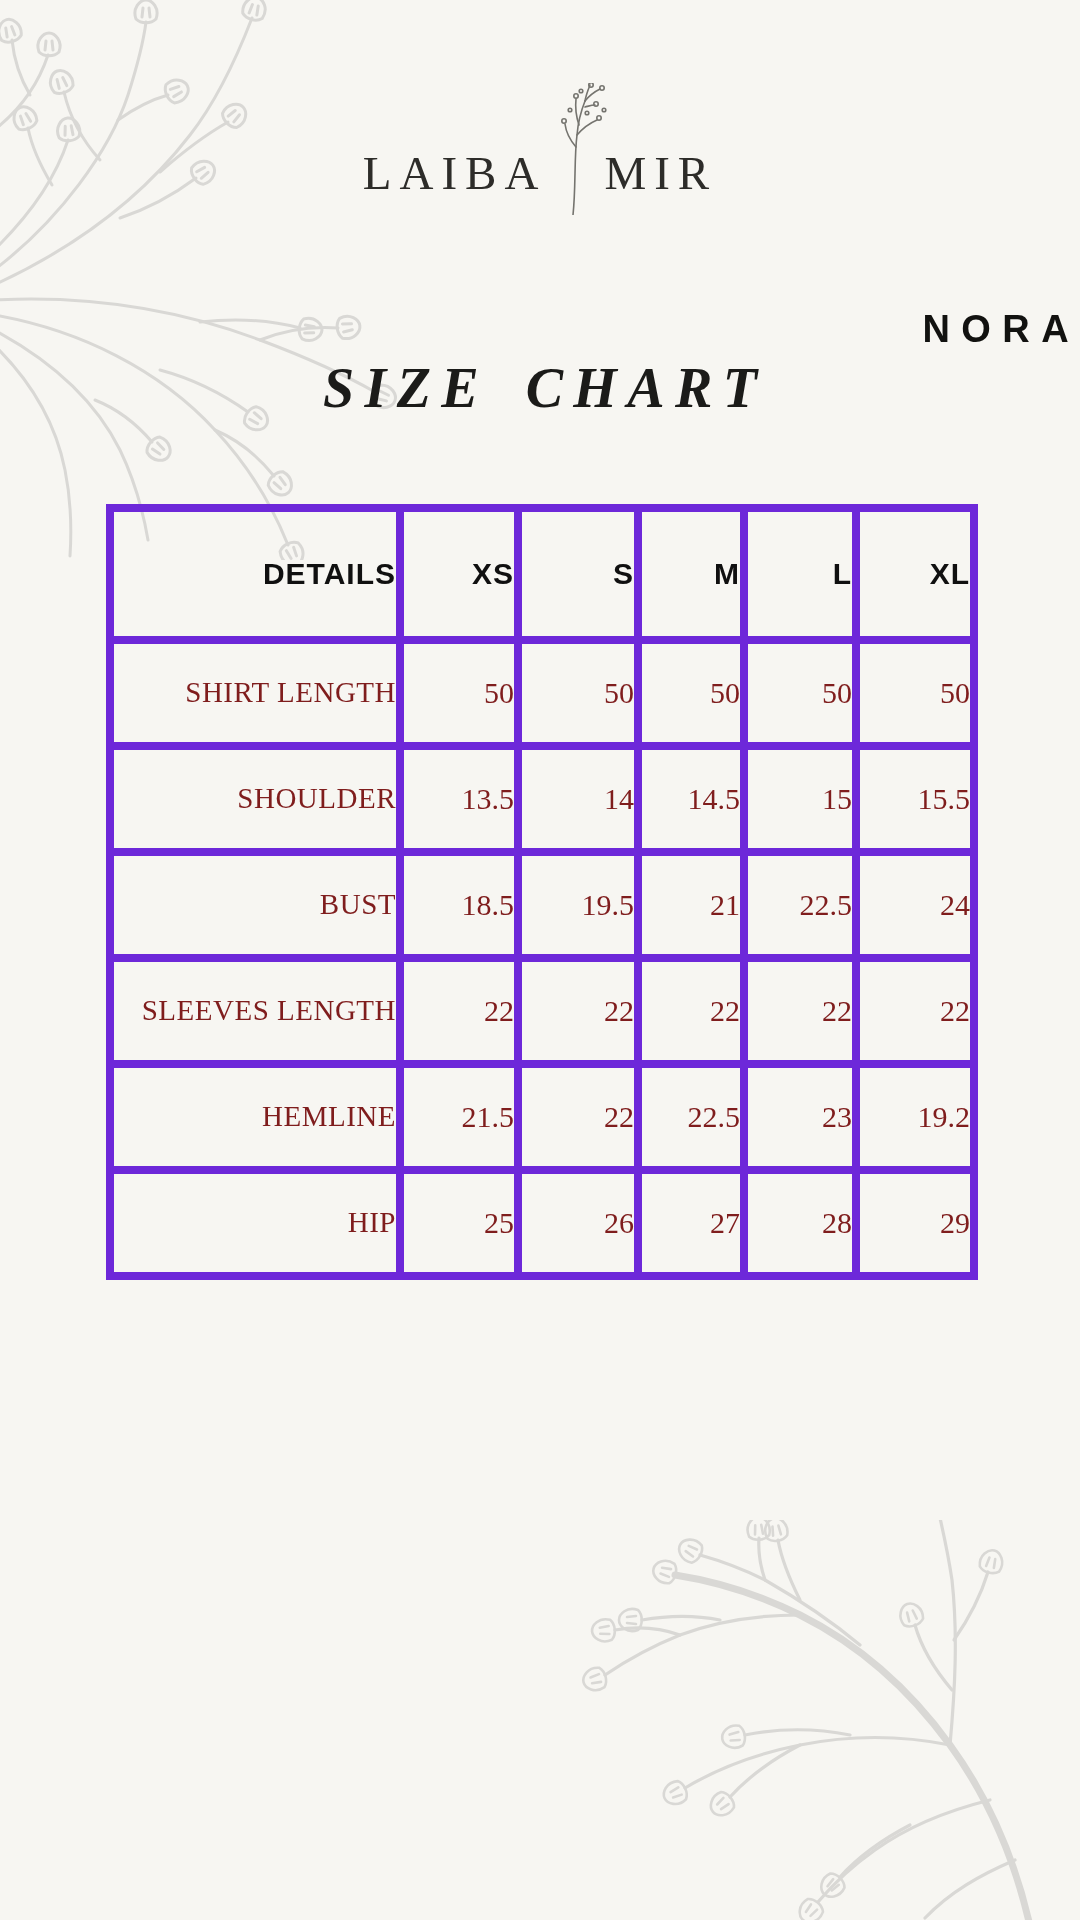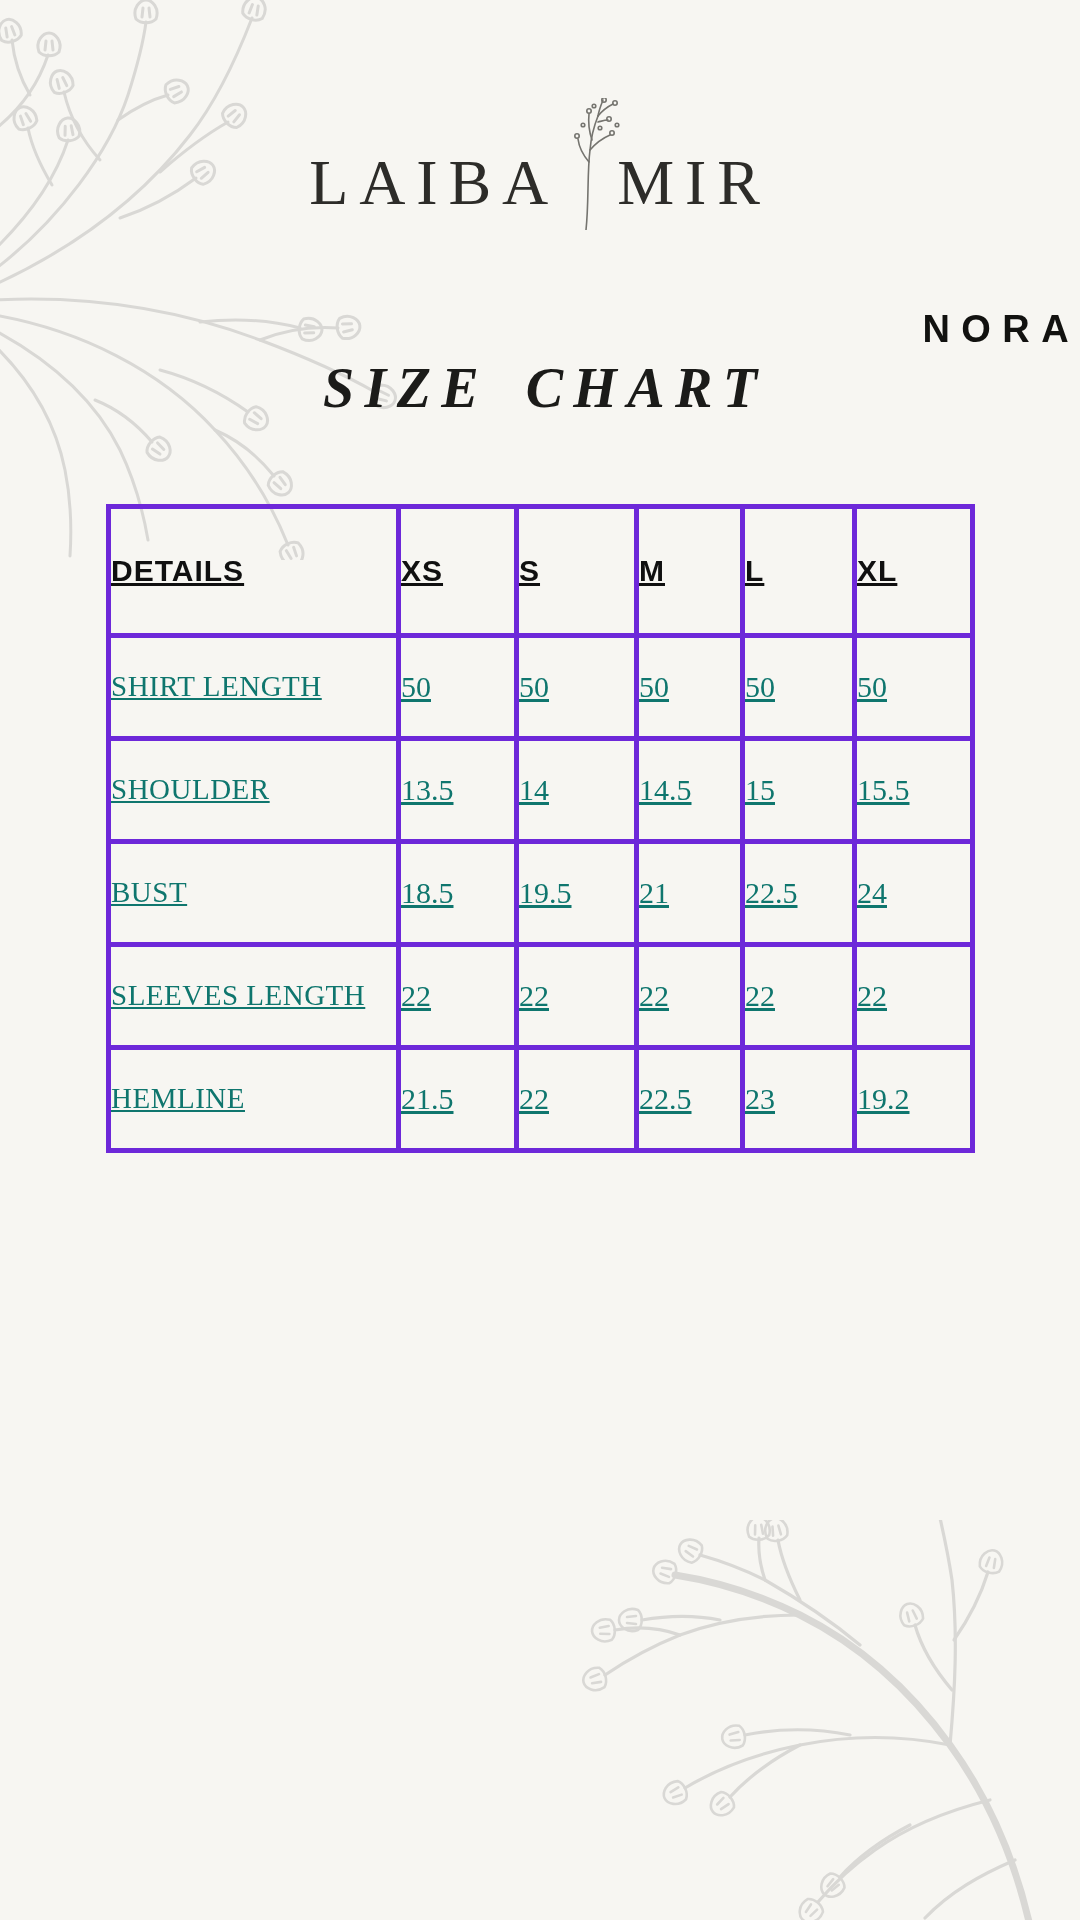--- a/index.html
+++ b/index.html
@@ -10,21 +10,21 @@
   }
   
   .decor{position:absolute;z-index:0;pointer-events:none;}
   .decor-tl{top:0;left:0;}
   .decor-br{bottom:0;right:0;}
 
   
   .logo{
     position:absolute;top:146px;left:0;width:100%;z-index:2;
     display:flex;justify-content:center;align-items:baseline;
-    font-family:"Liberation Serif",serif;font-size:64px;font-weight:400;
+    font-family:"Liberation Serif",serif;font-size:47px;font-weight:400;
     letter-spacing:0.17em;color:#2d2c29;
   }
   .logo-gap{position:relative;width:58px;height:8px;}
   .logo-sprig{position:absolute;left:50%;bottom:-26px;transform:translateX(-50%);}
 
   
   .product-title{
     position:absolute;top:308px;left:0;width:100%;z-index:2;text-align:right;
     font-family:"Liberation Sans",sans-serif;font-weight:700;font-size:38px;
     letter-spacing:0.30em;text-indent:0.30em;color:#121210;
@@ -32,31 +32,31 @@
   .chart-heading{
     position:absolute;top:356px;left:0;width:100%;z-index:2;text-align:center;
     font-family:"Liberation Serif",serif;font-weight:700;font-size:56px;
     letter-spacing:0.185em;text-indent:0.185em;word-spacing:0.22em;color:#1b1b19;font-style:italic;
   }
 
   
   .table-wrap{position:absolute;left:106px;top:504px;z-index:1;}
   table.size-table{border-collapse:collapse;table-layout:fixed;}
   .size-table th,.size-table td{
-    border:5px solid #6d28d9;text-align:left;vertical-align:middle;
-    padding:0;background:transparent;text-decoration:underline;
+    border:8px solid #6d28d9;text-align:right;vertical-align:middle;
+    padding:0;background:transparent;
   }
   .size-table thead th{
     height:124px;
     font-family:"Liberation Sans",sans-serif;font-weight:700;font-size:30px;
     letter-spacing:1px;color:#101010;
   }
   .size-table tbody td{
     height:98px;font-family:"Liberation Serif",serif;font-size:30px;
-    color:#0f766e;white-space:pre-line;line-height:1.15;
+    color:#7f1d1d;white-space:pre-line;line-height:1.15;
   }
   .size-table tbody td.row-label{font-size:29px;letter-spacing:0.5px;}
 </style>
 </head>
 <body>
 
 <div class="page">
 
   <svg class="decor decor-tl" width="430" height="560" viewBox="0 0 430 560" aria-hidden="true">
     <defs>
@@ -235,17 +235,25 @@
           <td>22</td>
         </tr>
         <tr>
           <td class="row-label">HEMLINE</td>
           <td>21.5</td>
           <td>22</td>
           <td>22.5</td>
           <td>23</td>
           <td>19.2</td>
         </tr>
+        <tr>
+          <td class="row-label">HIP</td>
+          <td>25</td>
+          <td>26</td>
+          <td>27</td>
+          <td>28</td>
+          <td>29</td>
+        </tr>
       </tbody>
     </table>
   </div>
 
 </div>
 
 </body></html>

